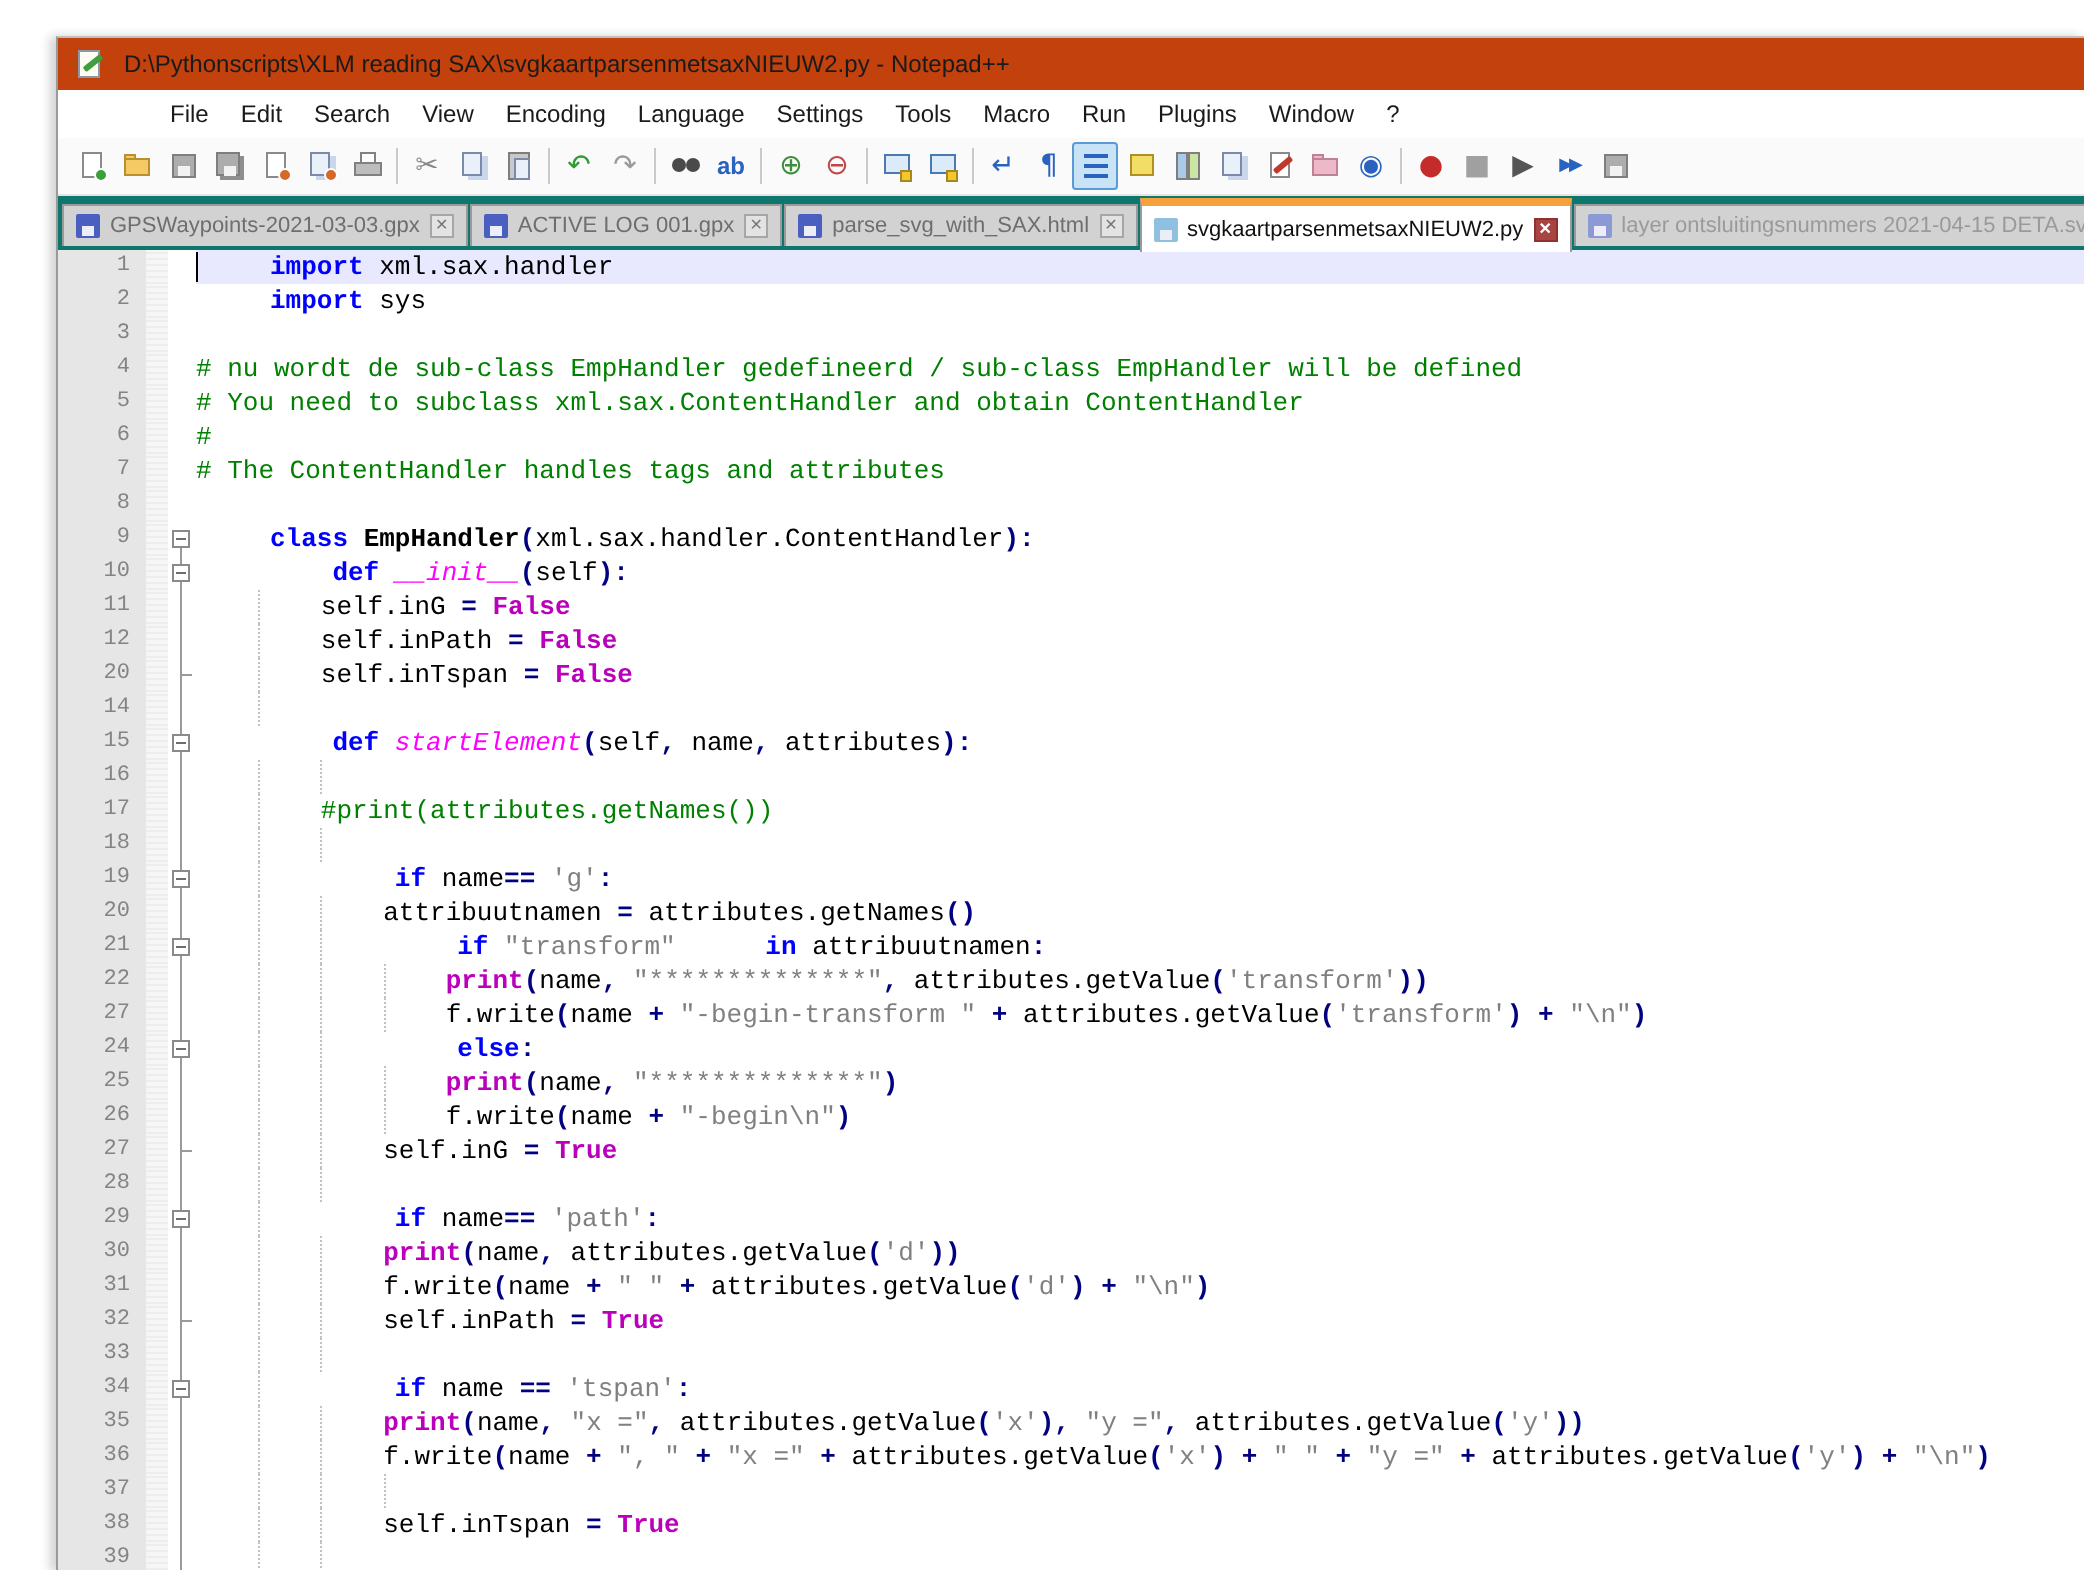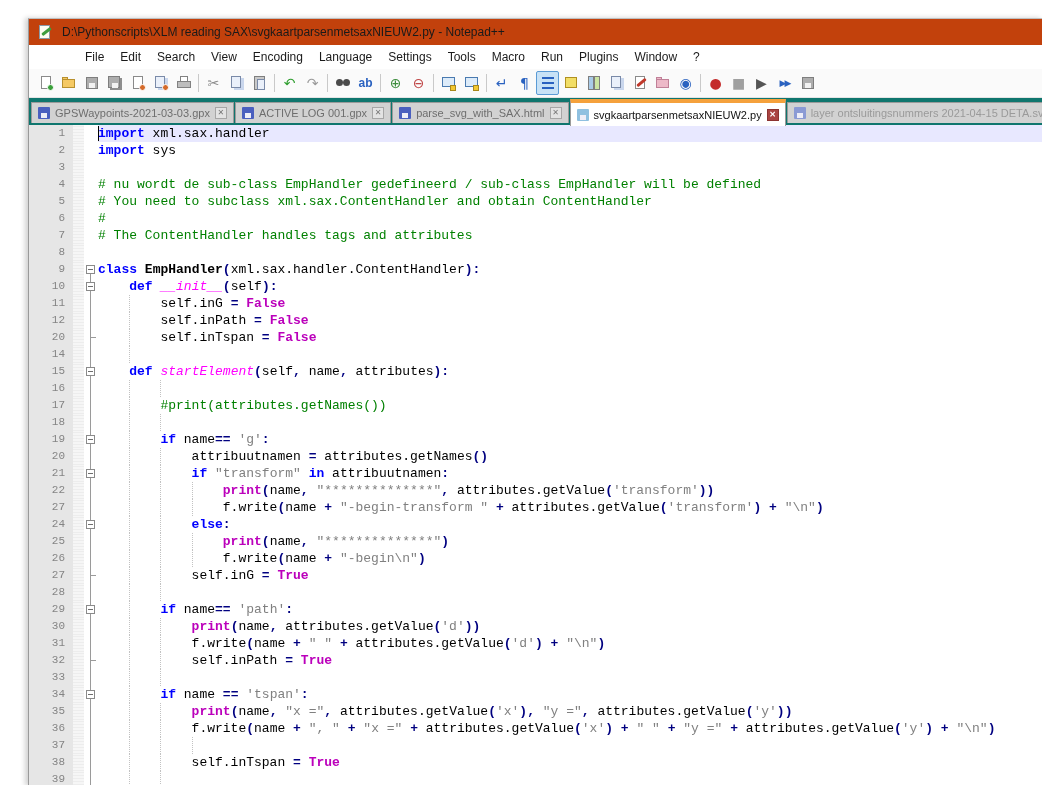--- a/index.html
+++ b/index.html
@@ -106,21 +106,21 @@
   .f-boxtop::before{top:50%;}
   .f-end::after{content:"";position:absolute;left:7px;top:8px;width:5px;height:1px;background:#9A9A9A;}
   .f-box::after,.f-boxtop::after{content:"";position:absolute;left:2px;top:4px;width:9px;height:9px;
     background-color:#FFF;background-image:linear-gradient(#6E6E6E,#6E6E6E);background-size:5px 1px;
     background-position:center;background-repeat:no-repeat;border:1px solid #8A8A8A;box-sizing:border-box;}
   .code{flex:1;white-space:pre;font-size:13px;color:#000;position:relative;}
   .line.cur .code{background:#E8E8FF;}
   .caret{position:absolute;left:0;top:1px;width:1px;height:15px;background:#000;}
   .ic{display:inline-block;width:4ch;height:17px;vertical-align:top;box-sizing:border-box;}
   .ic.g{border-left:1px dotted #C2C2C2;}
-  .kw{color:var(--kw);font-weight:bold;}
+  .kw{color:var(--kw);font-weight:bold;padding-left:37px;}
   .cls{color:#000;font-weight:bold;font-family:Liberation Mono, monospace;}
   .fn{color:var(--fn);font-style:italic;}
   .bi{color:var(--bi);font-weight:bold;}
   .str{color:var(--str);}
   .com{color:var(--com);text-align:right;}
   .op{color:var(--op);font-weight:bold;}
   .pl{color:#000;}
 </style>
 </head>
 <body>

